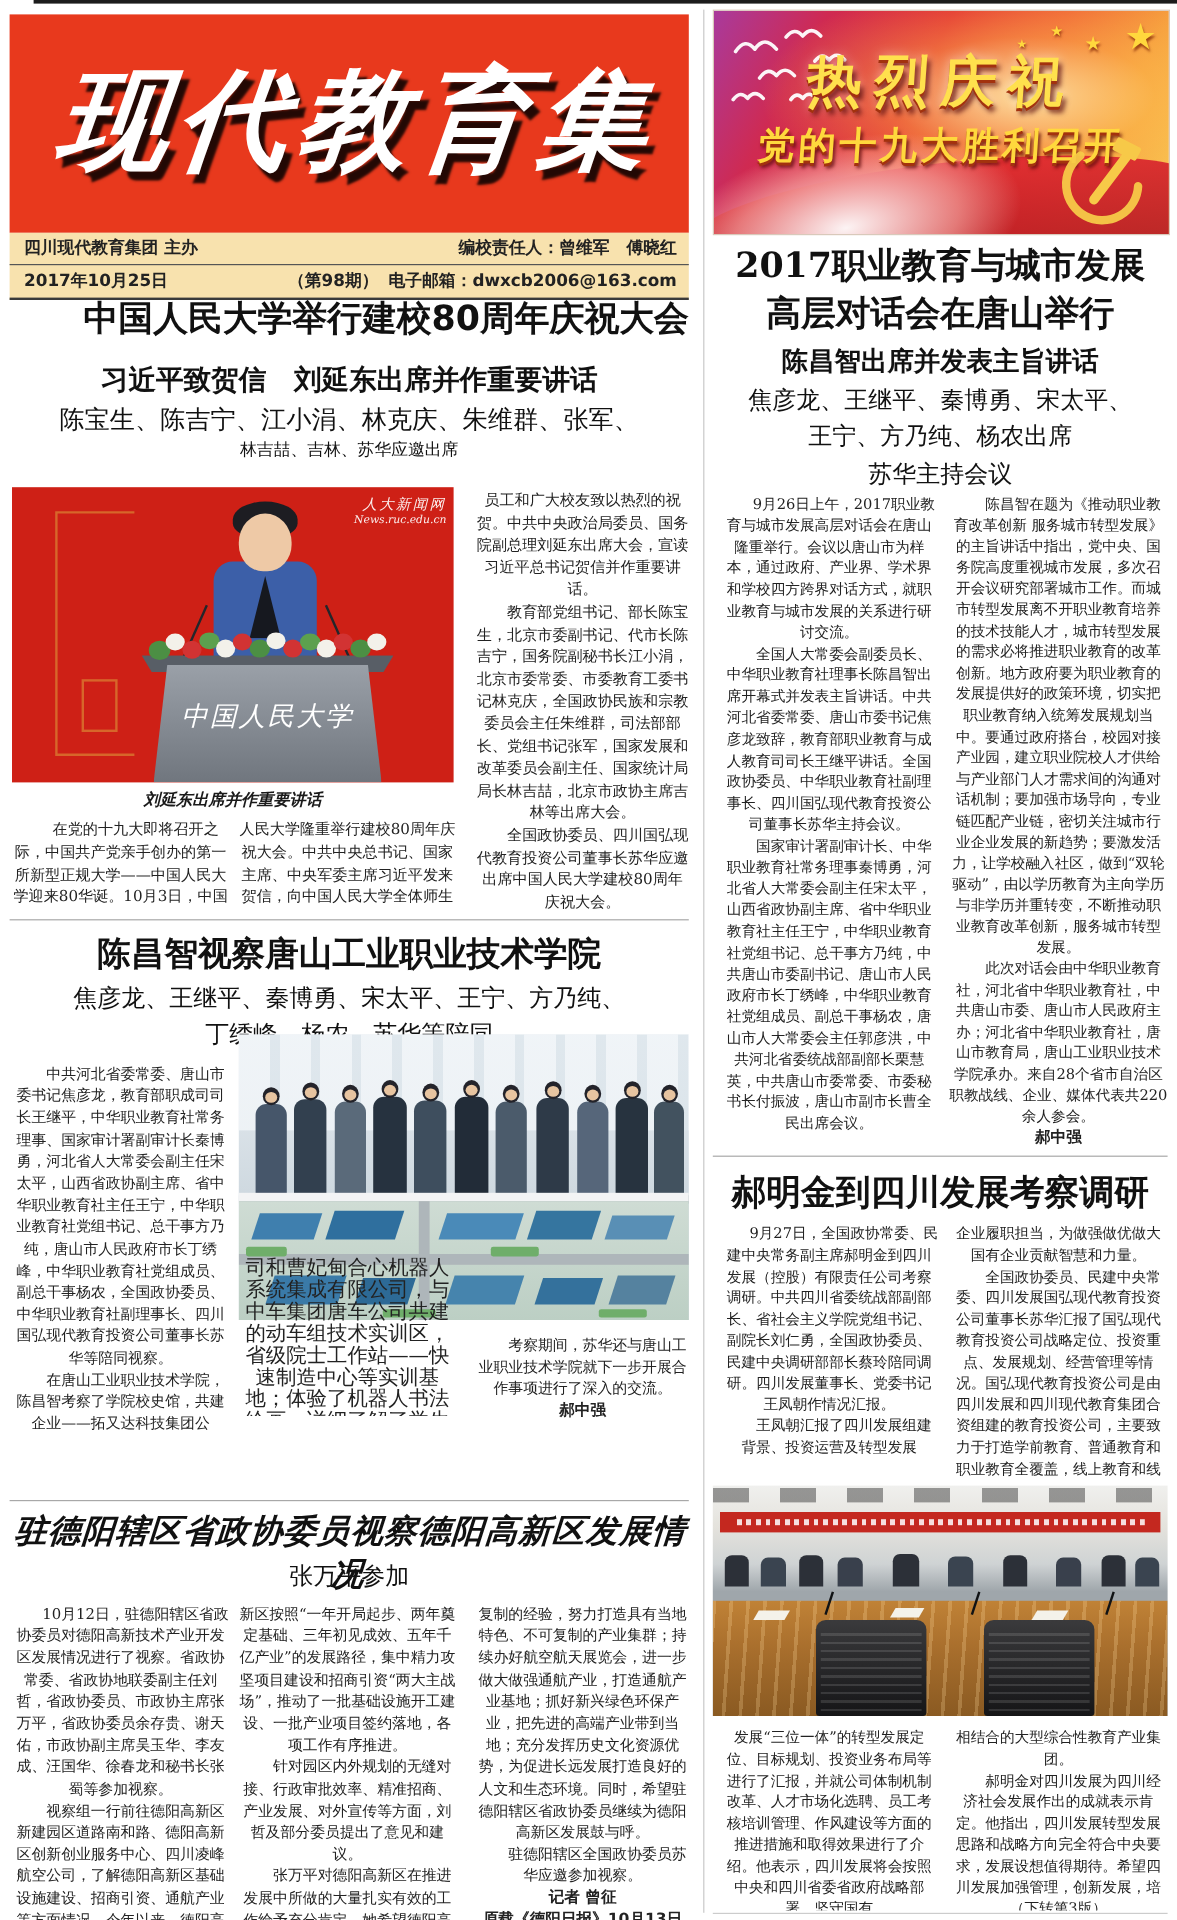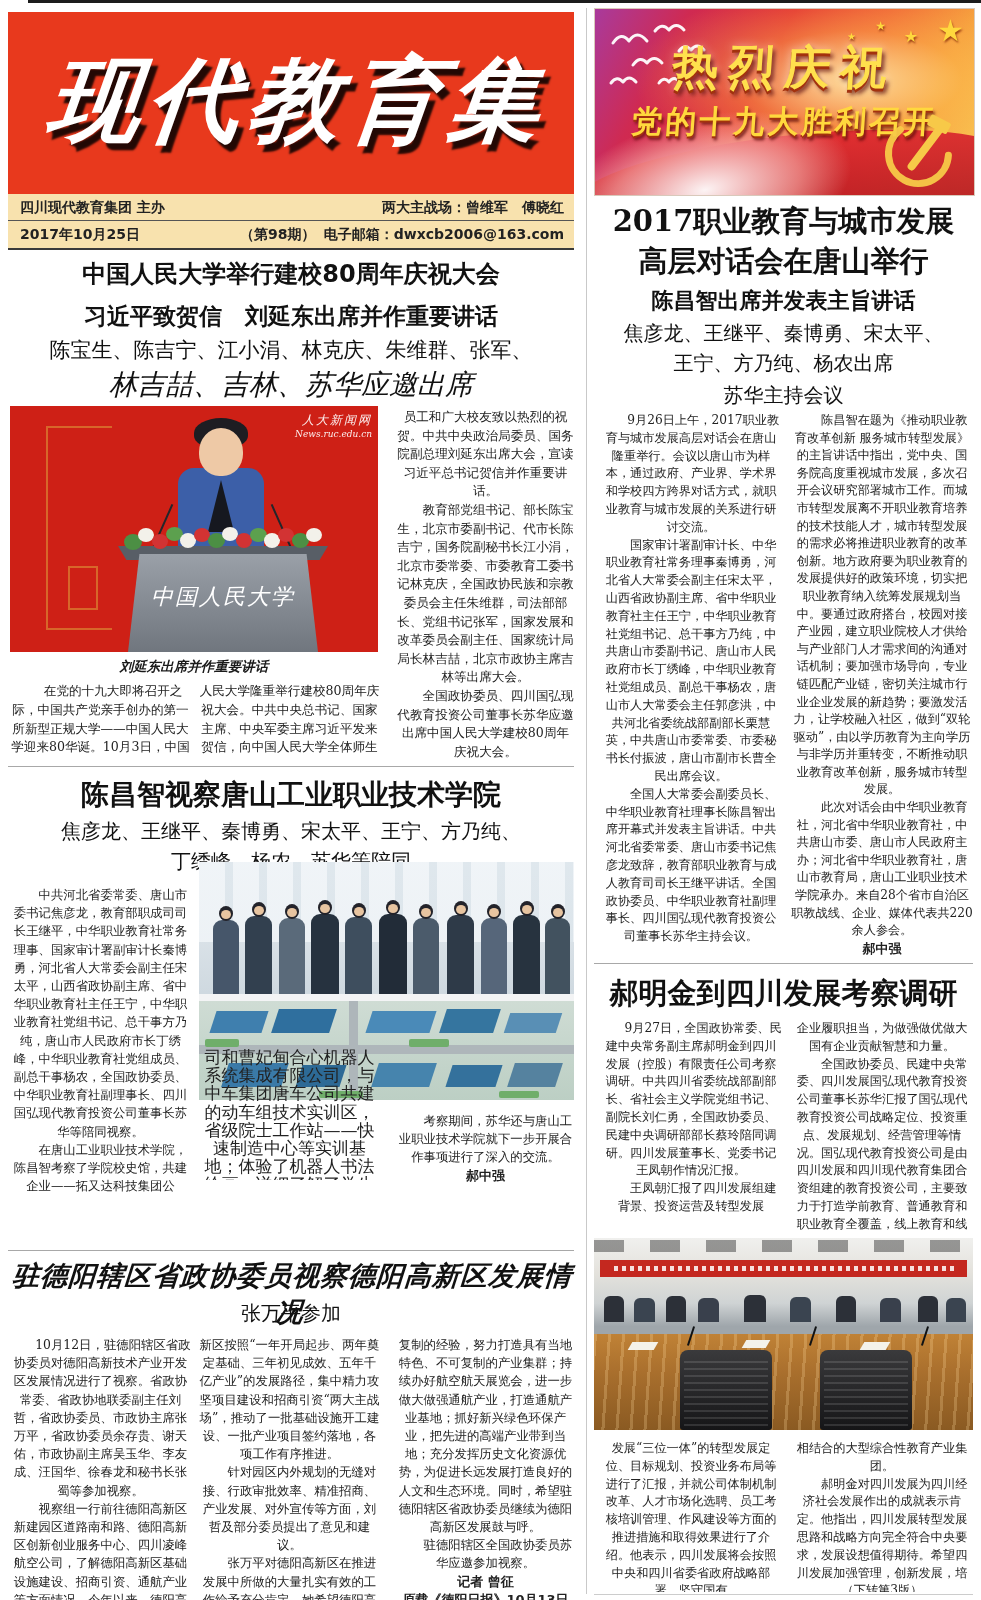--- a/index.html
+++ b/index.html
@@ -82,33 +82,33 @@
 <div class="abs" style="left:28px;top:0;width:953px;height:3px;background:#1c1c1c;"></div>
 
 <div class="vrule" style="left:586px;top:8px;height:1586px;"></div>
 
 <div class="masthead">
   <div class="masthead-title">现代教育集团</div>
 </div>
 <div class="infobar">
   <div class="row row1">
     <span class="abs" style="left:12px;">四川现代教育集团 主办</span>
-    <span class="abs" style="right:10px;">两大主战场：曾维军　傅晓红</span>
+    <span class="abs" style="right:10px;">编校责任人：曾维军　傅晓红</span>
   </div>
   <div class="row row2">
     <span class="abs" style="left:12px;">2017年10月25日</span>
     <span class="abs" style="left:232px;">（第98期）</span>
     <span class="abs" style="right:10px;">电子邮箱：dwxcb2006@163.com</span>
   </div>
 </div>
 
-<div class="abs h-sans" style="left:8px;top:258px;width:566px;font-size:24px;">中国人民大学举行建校80周年庆祝大会</div>
+<div class="abs h-sans" style="left:8px;top:246px;width:566px;font-size:29px;text-align:right;">中国人民大学举行建校80周年庆祝大会</div>
 <div class="abs h-sans" style="left:8px;top:301px;width:566px;font-size:23px;">习近平致贺信　刘延东出席并作重要讲话</div>
 <div class="abs h-sans" style="left:8px;top:336px;width:566px;font-size:21px;font-weight:normal;">陈宝生、陈吉宁、江小涓、林克庆、朱维群、张军、</div>
-<div class="abs h-sans" style="left:8px;top:366px;width:566px;font-size:28px;font-weight:normal;font-style:italic;">林吉喆、吉林、苏华应邀出席</div>
+<div class="abs h-sans" style="left:8px;top:366px;width:566px;font-size:14px;font-weight:normal;">林吉喆、吉林、苏华应邀出席</div>
 
 <div class="photo1">
   <div class="frame-deco" style="left:36px;top:20px;width:64px;height:200px;border-right:none;"></div>
   <div class="frame-deco" style="left:58px;top:160px;width:26px;height:40px;"></div>
   <div class="wm">
     <div style="font-size:12px;letter-spacing:2px;">人大新闻网</div>
     <div style="font-size:9px;">News.ruc.edu.cn</div>
   </div>
   <div class="person1-body"></div>
   <div class="person1-inner"></div>
@@ -290,22 +290,22 @@
 
 <div class="abs h-serif" style="left:594px;top:202px;width:379px;font-size:29px;">2017职业教育与城市发展</div>
 <div class="abs h-serif" style="left:594px;top:242px;width:379px;font-size:29px;">高层对话会在唐山举行</div>
 <div class="abs h-sans" style="left:594px;top:286px;width:379px;font-size:22px;">陈昌智出席并发表主旨讲话</div>
 <div class="abs h-sans" style="left:594px;top:320px;width:379px;font-size:20px;font-weight:normal;">焦彦龙、王继平、秦博勇、宋太平、</div>
 <div class="abs h-sans" style="left:594px;top:350px;width:379px;font-size:20px;font-weight:normal;">王宁、方乃纯、杨农出席</div>
 <div class="abs h-sans" style="left:594px;top:382px;width:379px;font-size:20px;font-weight:normal;">苏华主持会议</div>
 
 <div class="bodycol" style="left:600px;top:412px;width:182px;height:546px;font-size:12.2px;line-height:17.8px;">
   <p>9月26日上午，2017职业教育与城市发展高层对话会在唐山隆重举行。会议以唐山市为样本，通过政府、产业界、学术界和学校四方跨界对话方式，就职业教育与城市发展的关系进行研讨交流。</p>
+  <p>全国人大常委会副委员长、中华职业教育社理事长陈昌智出席开幕式并发表主旨讲话。中共河北省委常委、唐山市委书记焦彦龙致辞，教育部职业教育与成人教育司司长王继平讲话。全国政协委员、中华职业教育社副理事长、四川国弘现代教育投资公司董事长苏华主持会议。</p>
   <p>国家审计署副审计长、中华职业教育社常务理事秦博勇，河北省人大常委会副主任宋太平，山西省政协副主席、省中华职业教育社主任王宁，中华职业教育社党组书记、总干事方乃纯，中共唐山市委副书记、唐山市人民政府市长丁绣峰，中华职业教育社党组成员、副总干事杨农，唐山市人大常委会主任郭彦洪，中共河北省委统战部副部长栗慧英，中共唐山市委常委、市委秘书长付振波，唐山市副市长曹全民出席会议。</p>
-  <p>全国人大常委会副委员长、中华职业教育社理事长陈昌智出席开幕式并发表主旨讲话。中共河北省委常委、唐山市委书记焦彦龙致辞，教育部职业教育与成人教育司司长王继平讲话。全国政协委员、中华职业教育社副理事长、四川国弘现代教育投资公司董事长苏华主持会议。</p>
 </div>
 <div class="bodycol" style="left:791px;top:412px;width:182px;height:546px;font-size:12.2px;line-height:17.6px;">
   <p>陈昌智在题为《推动职业教育改革创新 服务城市转型发展》的主旨讲话中指出，党中央、国务院高度重视城市发展，多次召开会议研究部署城市工作。而城市转型发展离不开职业教育培养的技术技能人才，城市转型发展的需求必将推进职业教育的改革创新。地方政府要为职业教育的发展提供好的政策环境，切实把职业教育纳入统筹发展规划当中。要通过政府搭台，校园对接产业园，建立职业院校人才供给与产业部门人才需求间的沟通对话机制；要加强市场导向，专业链匹配产业链，密切关注城市行业企业发展的新趋势；要激发活力，让学校融入社区，做到“双轮驱动”，由以学历教育为主向学历与非学历并重转变，不断推动职业教育改革创新，服务城市转型发展。</p>
   <p>此次对话会由中华职业教育社，河北省中华职业教育社，中共唐山市委、唐山市人民政府主办；河北省中华职业教育社，唐山市教育局，唐山工业职业技术学院承办。来自28个省市自治区职教战线、企业、媒体代表共220余人参会。</p>
   <p class="byline" style="font-size:13px;">郝中强</p>
 </div>
 
 <div class="rule" style="left:594px;top:963px;width:379px;"></div>
 
 <div class="abs h-serif" style="left:594px;top:974px;width:379px;font-size:29px;">郝明金到四川发展考察调研</div>

